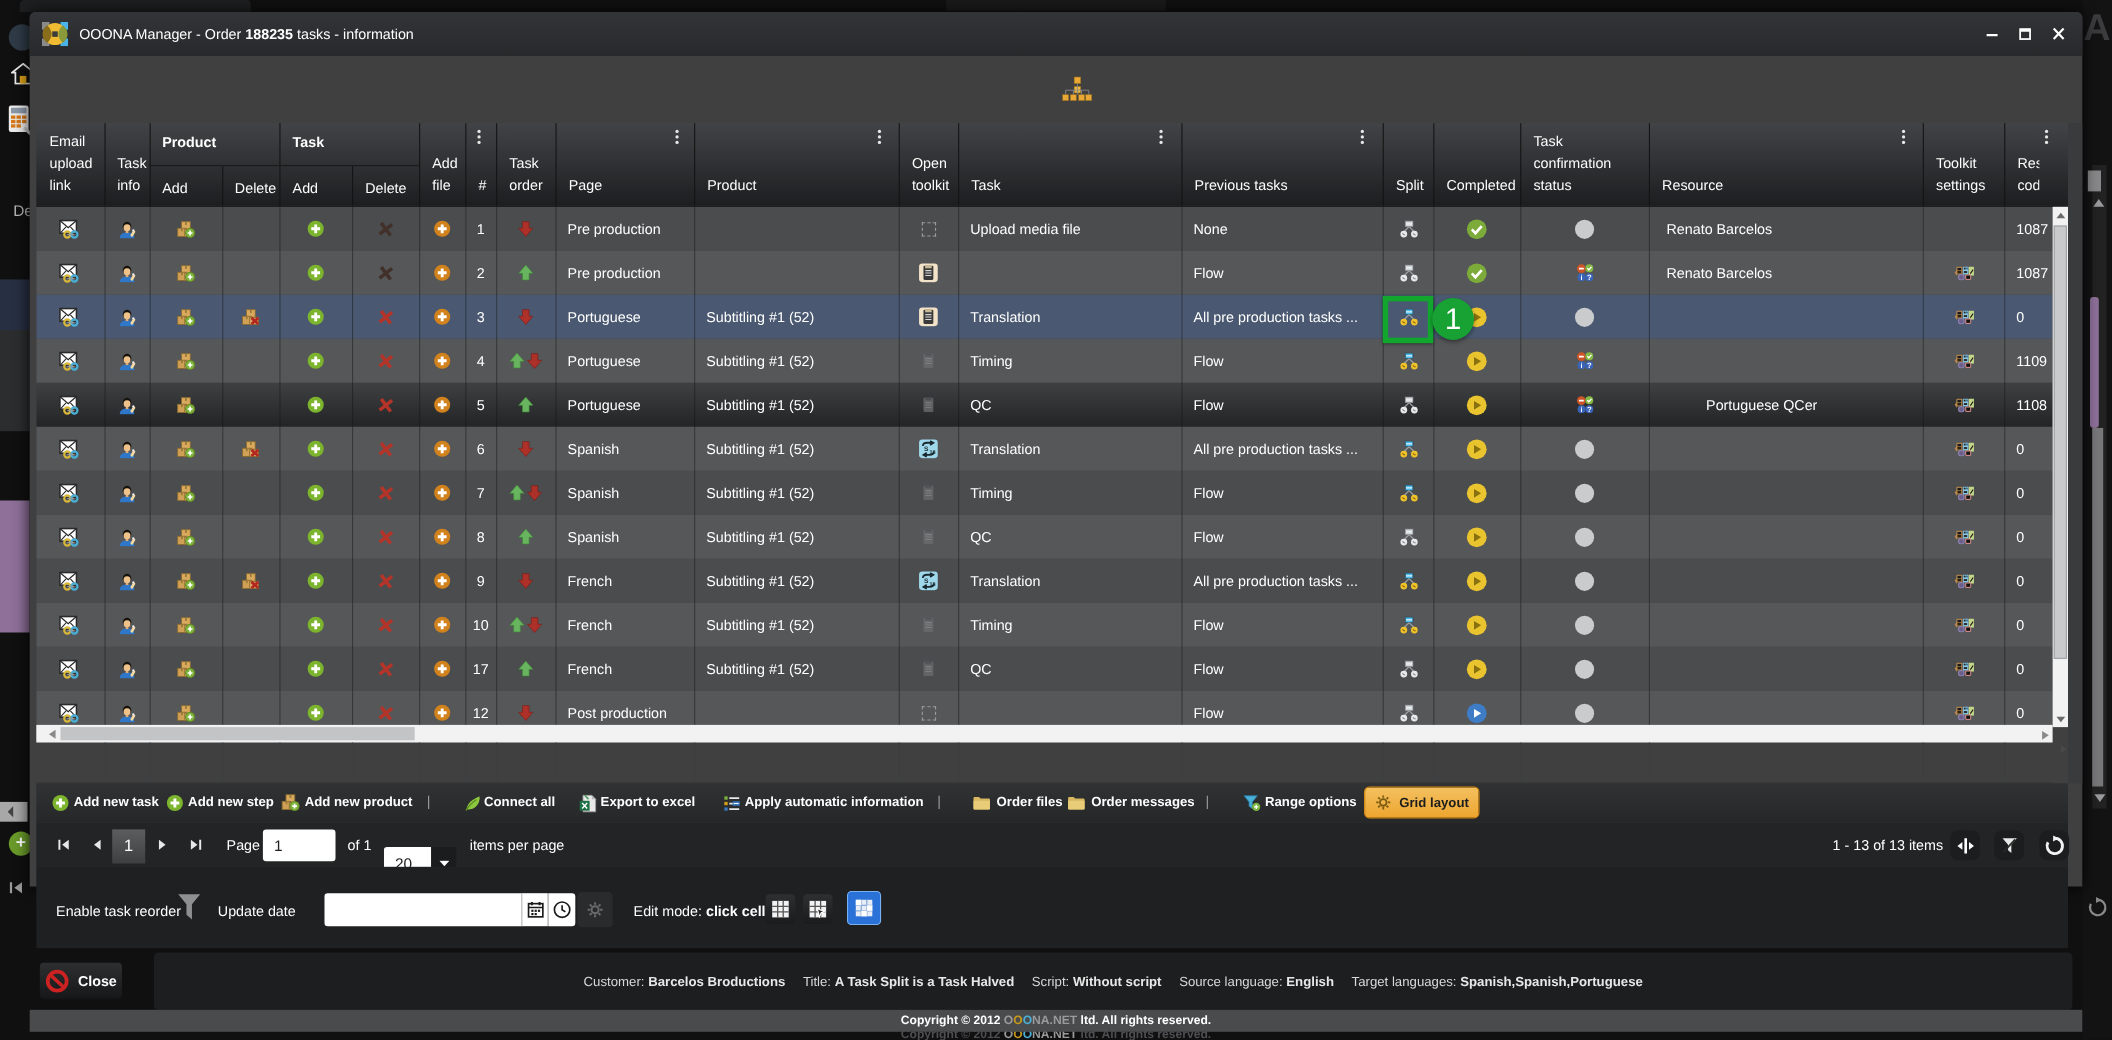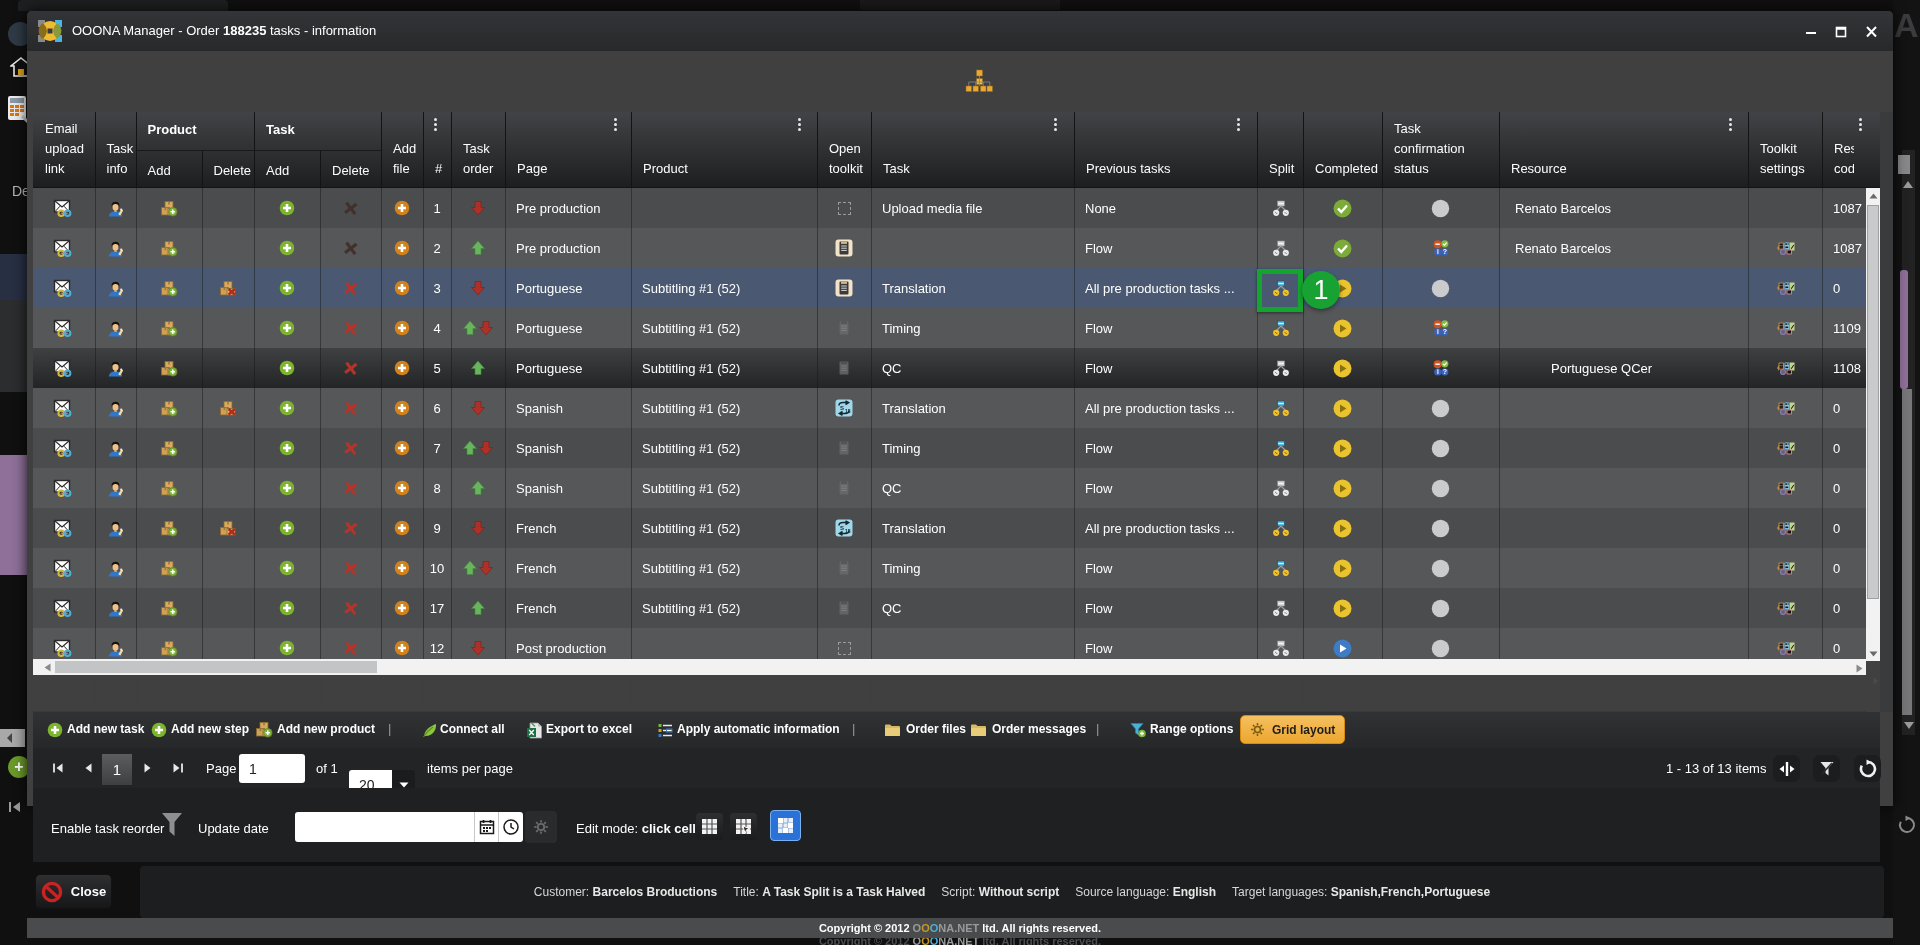--- a/index.html
+++ b/index.html
@@ -1822,20 +1822,20 @@
           <circle cx="11" cy="11" r="8.6" fill="none" stroke="#cc2222" stroke-width="3.4"></circle>
           <path d="M5 5.5 L17 16.5" stroke="#cc2222" stroke-width="3.2"></path>
         </svg>
         <span>Close</span>
       </div>
     <div id="infobar">
       <span><span class="lbl">Customer:</span> <b>Barcelos Broductions</b></span>
       <span><span class="lbl">Title:</span> <b>A Task Split is a Task Halved</b></span>
       <span><span class="lbl">Script:</span> <b>Without script</b></span>
       <span><span class="lbl">Source language:</span> <b>English</b></span>
-      <span><span class="lbl">Target languages:</span> <b>Spanish,French,Portuguese</b></span>
+      <span><span class="lbl">Target languages:</span> <b>Spanish,Spanish,Portuguese</b></span>
     </div>
     <div id="copy1">Copyright © 2012 <span class="og">O</span><span class="oy">O</span><span class="ob">O</span><span class="og">NA.NET</span> ltd. All rights reserved.</div>
   </div>
 
   <div class="abs" style="left:1257px;top:269px;width:46px;height:43px;border:5px solid #13a62f;box-shadow:0 1px 3px rgba(0,0,0,.5)"></div>
   <div class="abs" style="left:1302px;top:271px;width:38px;height:38px;border-radius:50%;background:#17a233;box-shadow:0 2px 4px rgba(0,0,0,.4);display:flex;align-items:center;justify-content:center;color:#fff;font-size:27px">1</div>
 </div>
 
 </body></html>

